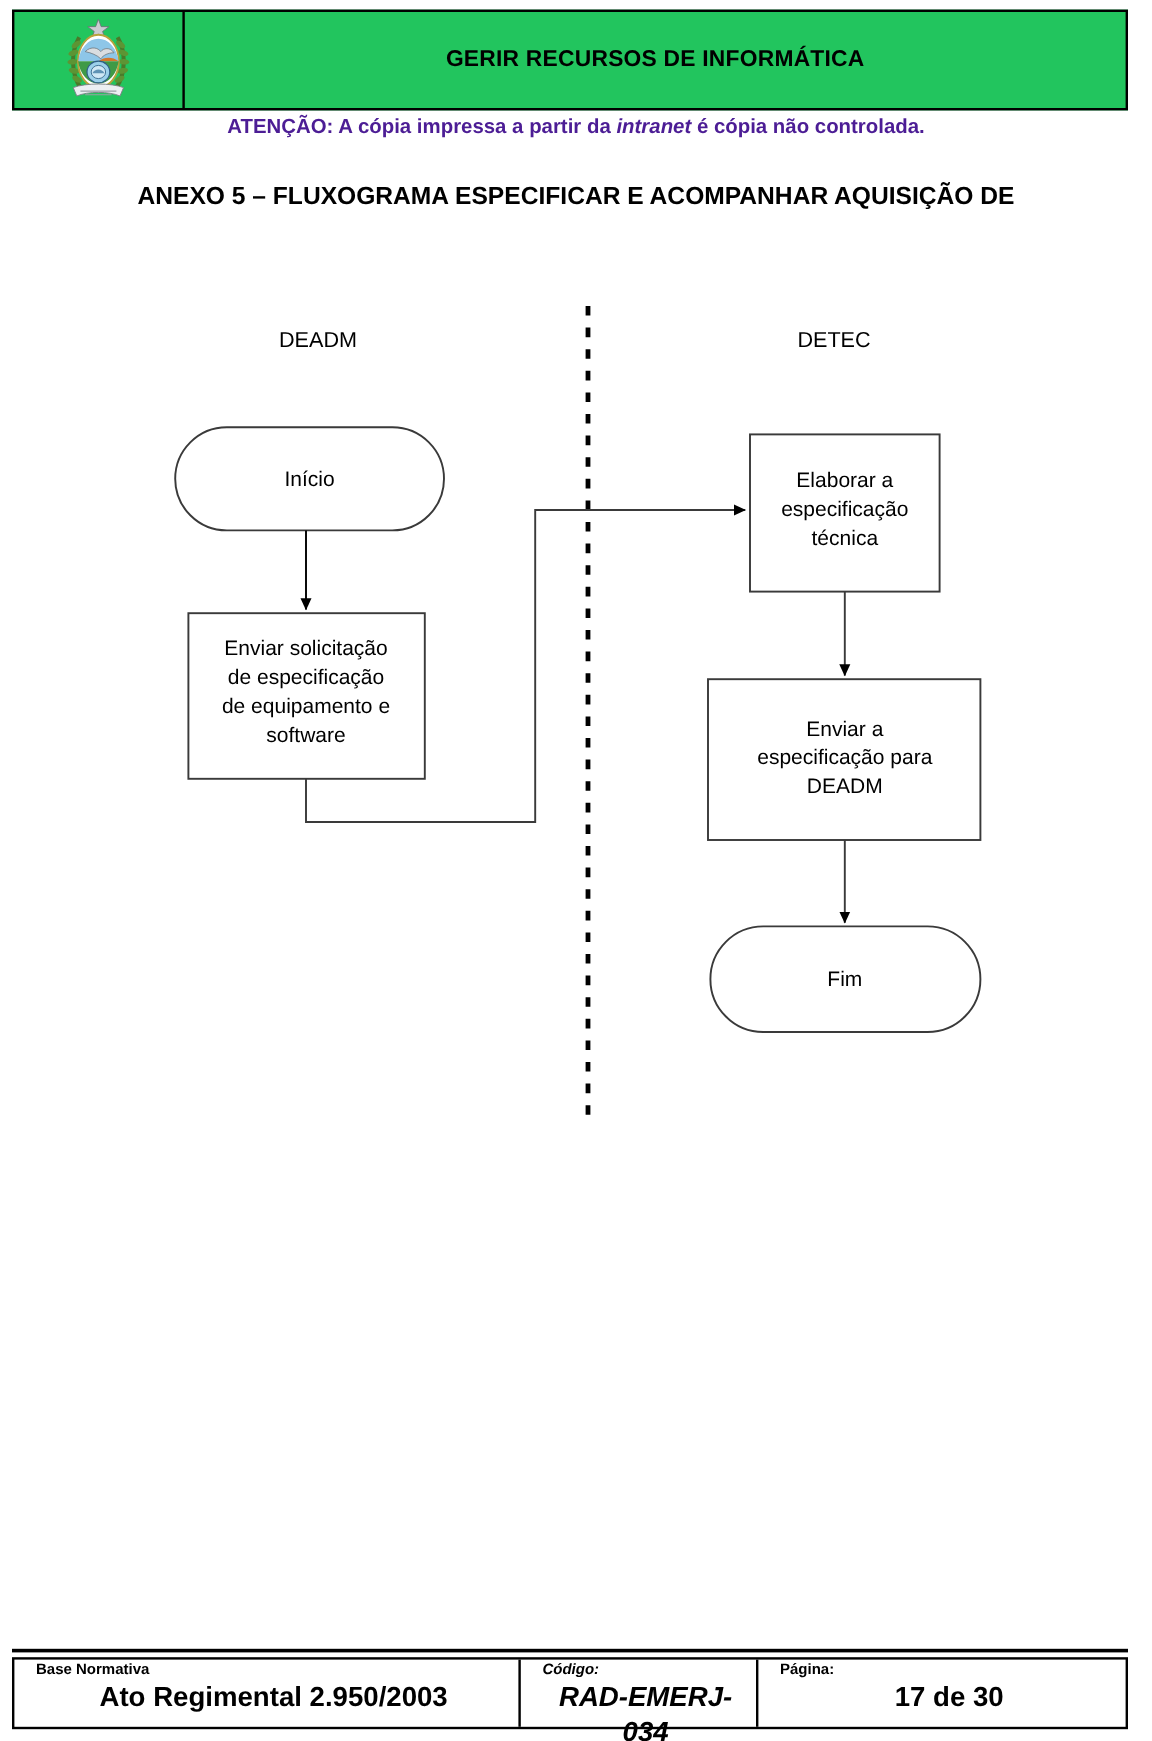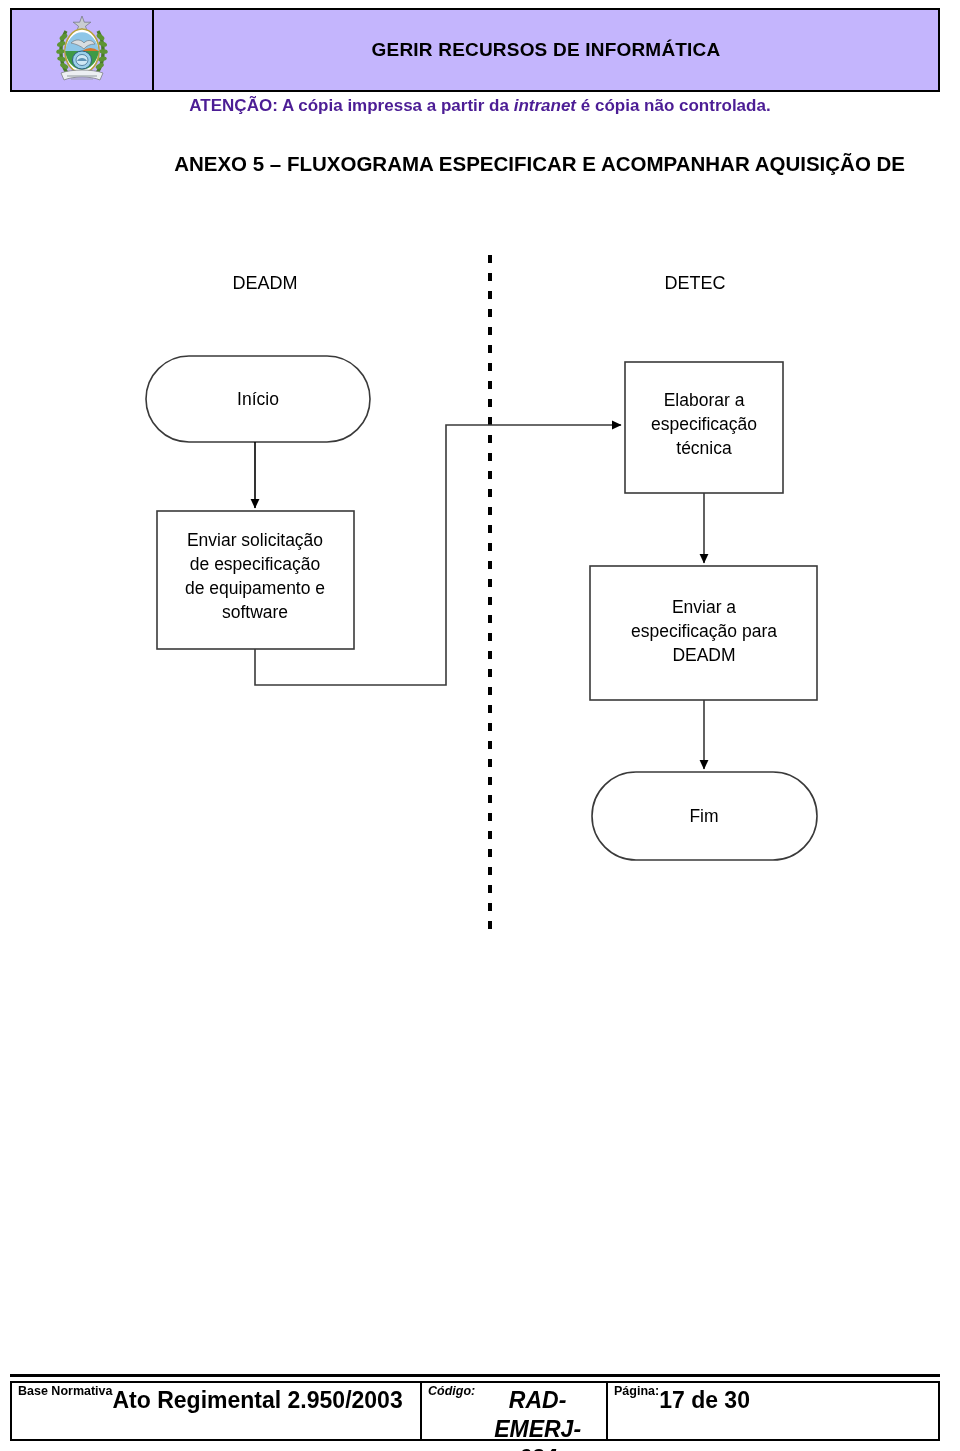--- a/index.html
+++ b/index.html
@@ -19,21 +19,21 @@
   
   #header-table {
     position: absolute;
     left: 10px;
     top: 8px;
     width: 930px;
     height: 84px;
     border: 2px solid #000000;
     box-sizing: border-box;
     display: flex;
-    background: #c4b5fd;
+    background: #22c55e;
   }
   #header-logo-cell {
     width: 142px;
     border-right: 2px solid #000000;
     box-sizing: border-box;
     display: flex;
     align-items: center;
     justify-content: center;
   }
   #header-title-cell {
@@ -68,21 +68,21 @@
     font-weight: bold;
   }
   #warning-line .ital { font-style: italic; }
 
   
   #annex-title {
     position: absolute;
     left: 55px;
     top: 150px;
     width: 850px;
-    text-align: right;
+    text-align: center;
     font-size: 20.5px;
     font-weight: bold;
     line-height: 1.32;
   }
 
   
   .lane-label {
     position: absolute;
     font-size: 18px;
     text-align: center;
@@ -124,22 +124,23 @@
     border: 2px solid #000000;
     box-sizing: border-box;
     display: flex;
     background: #ffffff;
   }
   .footer-cell {
     box-sizing: border-box;
     border-right: 2px solid #000000;
     padding: 2px 6px 0 6px;
     display: flex;
-    flex-direction: row;
+    flex-direction: column;
     justify-content: flex-start;
+    margin-left: 12px;
   }
   .footer-cell:last-child { border-right: none; }
   #footer-cell-base { width: 410px; }
   #footer-cell-codigo { width: 186px; font-style: italic; }
   #footer-cell-revisao { width: 110px; }
   #footer-cell-pagina { flex: 1; }
   .footer-label {
     font-size: 12.5px;
     font-weight: bold;
     text-align: left;

